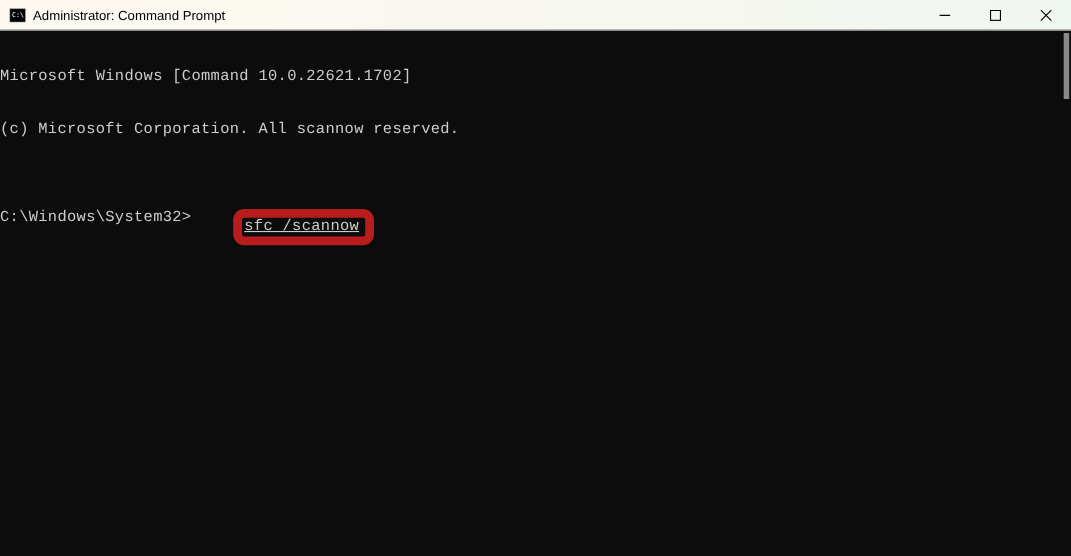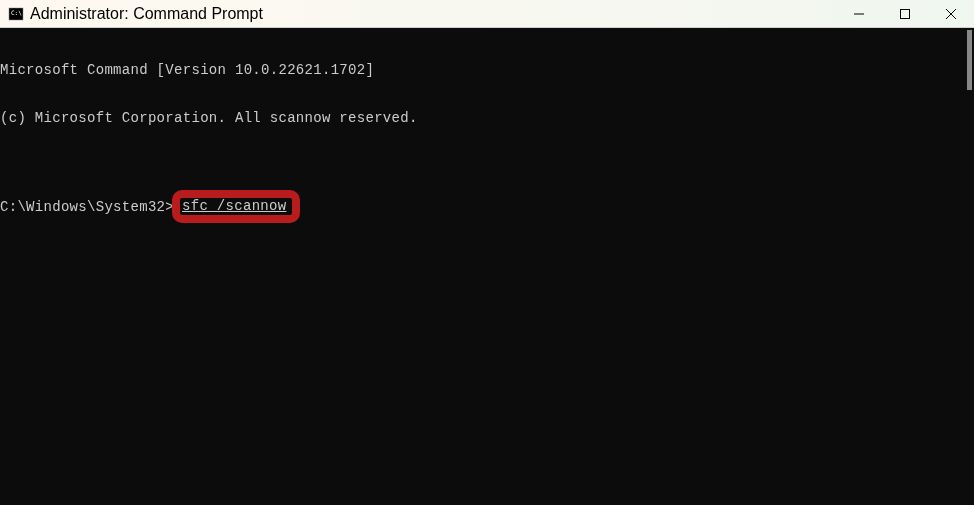--- a/index.html
+++ b/index.html
@@ -30,21 +30,21 @@
       gap: 6px;
     }
     .app-icon {
       width: 16px;
       height: 16px;
       display: flex;
       align-items: center;
       justify-content: center;
     }
     .window-title {
-      font-size: 16px;
+      font-size: 12px;
       color: #000;
     }
     .window-controls {
       display: flex;
       height: 100%;
     }
     .win-btn {
       width: 46px;
       height: 100%;
       display: flex;
@@ -64,21 +64,22 @@
       height: calc(100% - 28px);
       white-space: pre;
       letter-spacing: 0.3px;
       position: relative;
     }
     .terminal-line {
       display: block;
     }
     .prompt-line {
       display: flex;
-      align-items: center;
+      align-items: flex-start;
+      gap: 40px;
     }
     .highlight-box {
       border: 8px solid #b91c1c;
       border-radius: 10px;
       padding: 0px 6px 1px 2px;
       margin-left: -2px;
       display: inline-block;
       text-decoration: underline;
     }
     .scrollbar {
@@ -117,21 +118,21 @@
     <button class="win-btn close">
       <svg width="10" height="10" viewBox="0 0 10 10">
         <line x1="0" y1="0" x2="10" y2="10" stroke="#000" stroke-width="1"></line>
         <line x1="10" y1="0" x2="0" y2="10" stroke="#000" stroke-width="1"></line>
       </svg>
     </button>
   </div>
 </div>
 
 <div class="terminal">
-  <span class="terminal-line">Microsoft Command [Version 10.0.22621.1702]</span>
+  <span class="terminal-line">Microsoft Windows [Command 10.0.22621.1702]</span>
   <span class="terminal-line">(c) Microsoft Corporation. All scannow reserved.</span>
   <span class="terminal-line"></span>
   <div class="prompt-line">
     <span>C:\Windows\System32&gt;</span><span class="highlight-box"><span>sfc /scannow</span></span>
   </div>
 </div>
 
 <div class="scrollbar"></div>
 
 </body></html>

